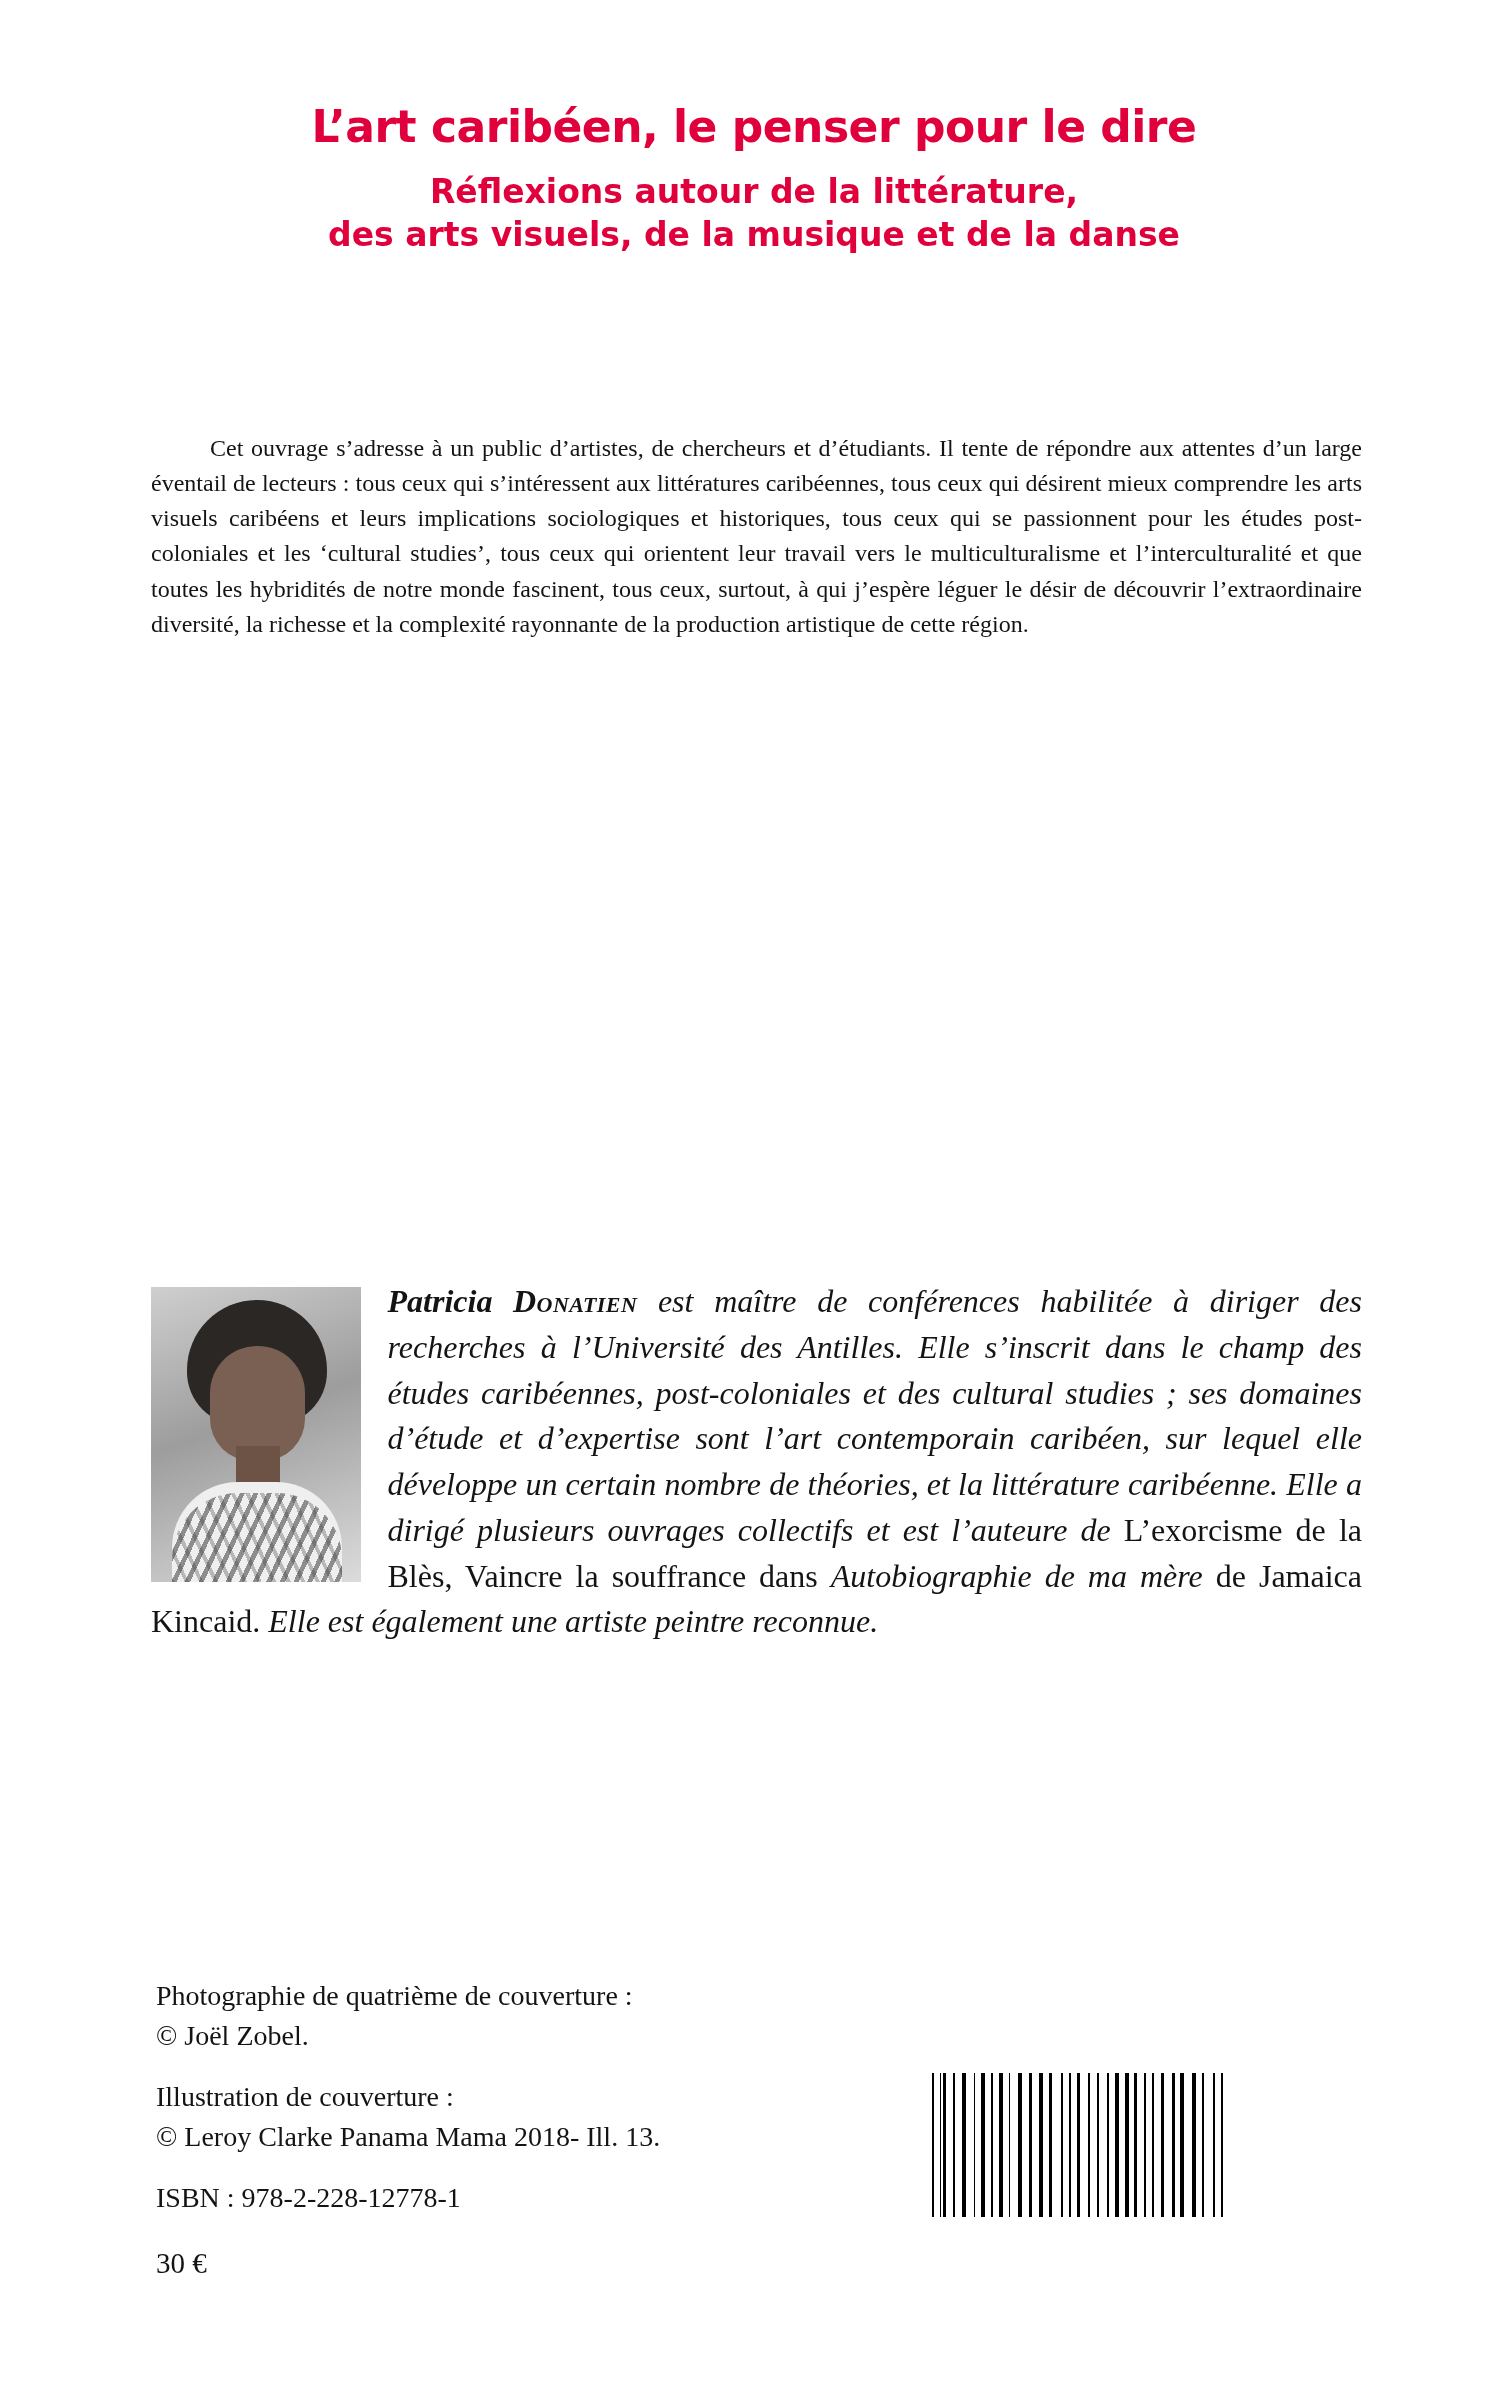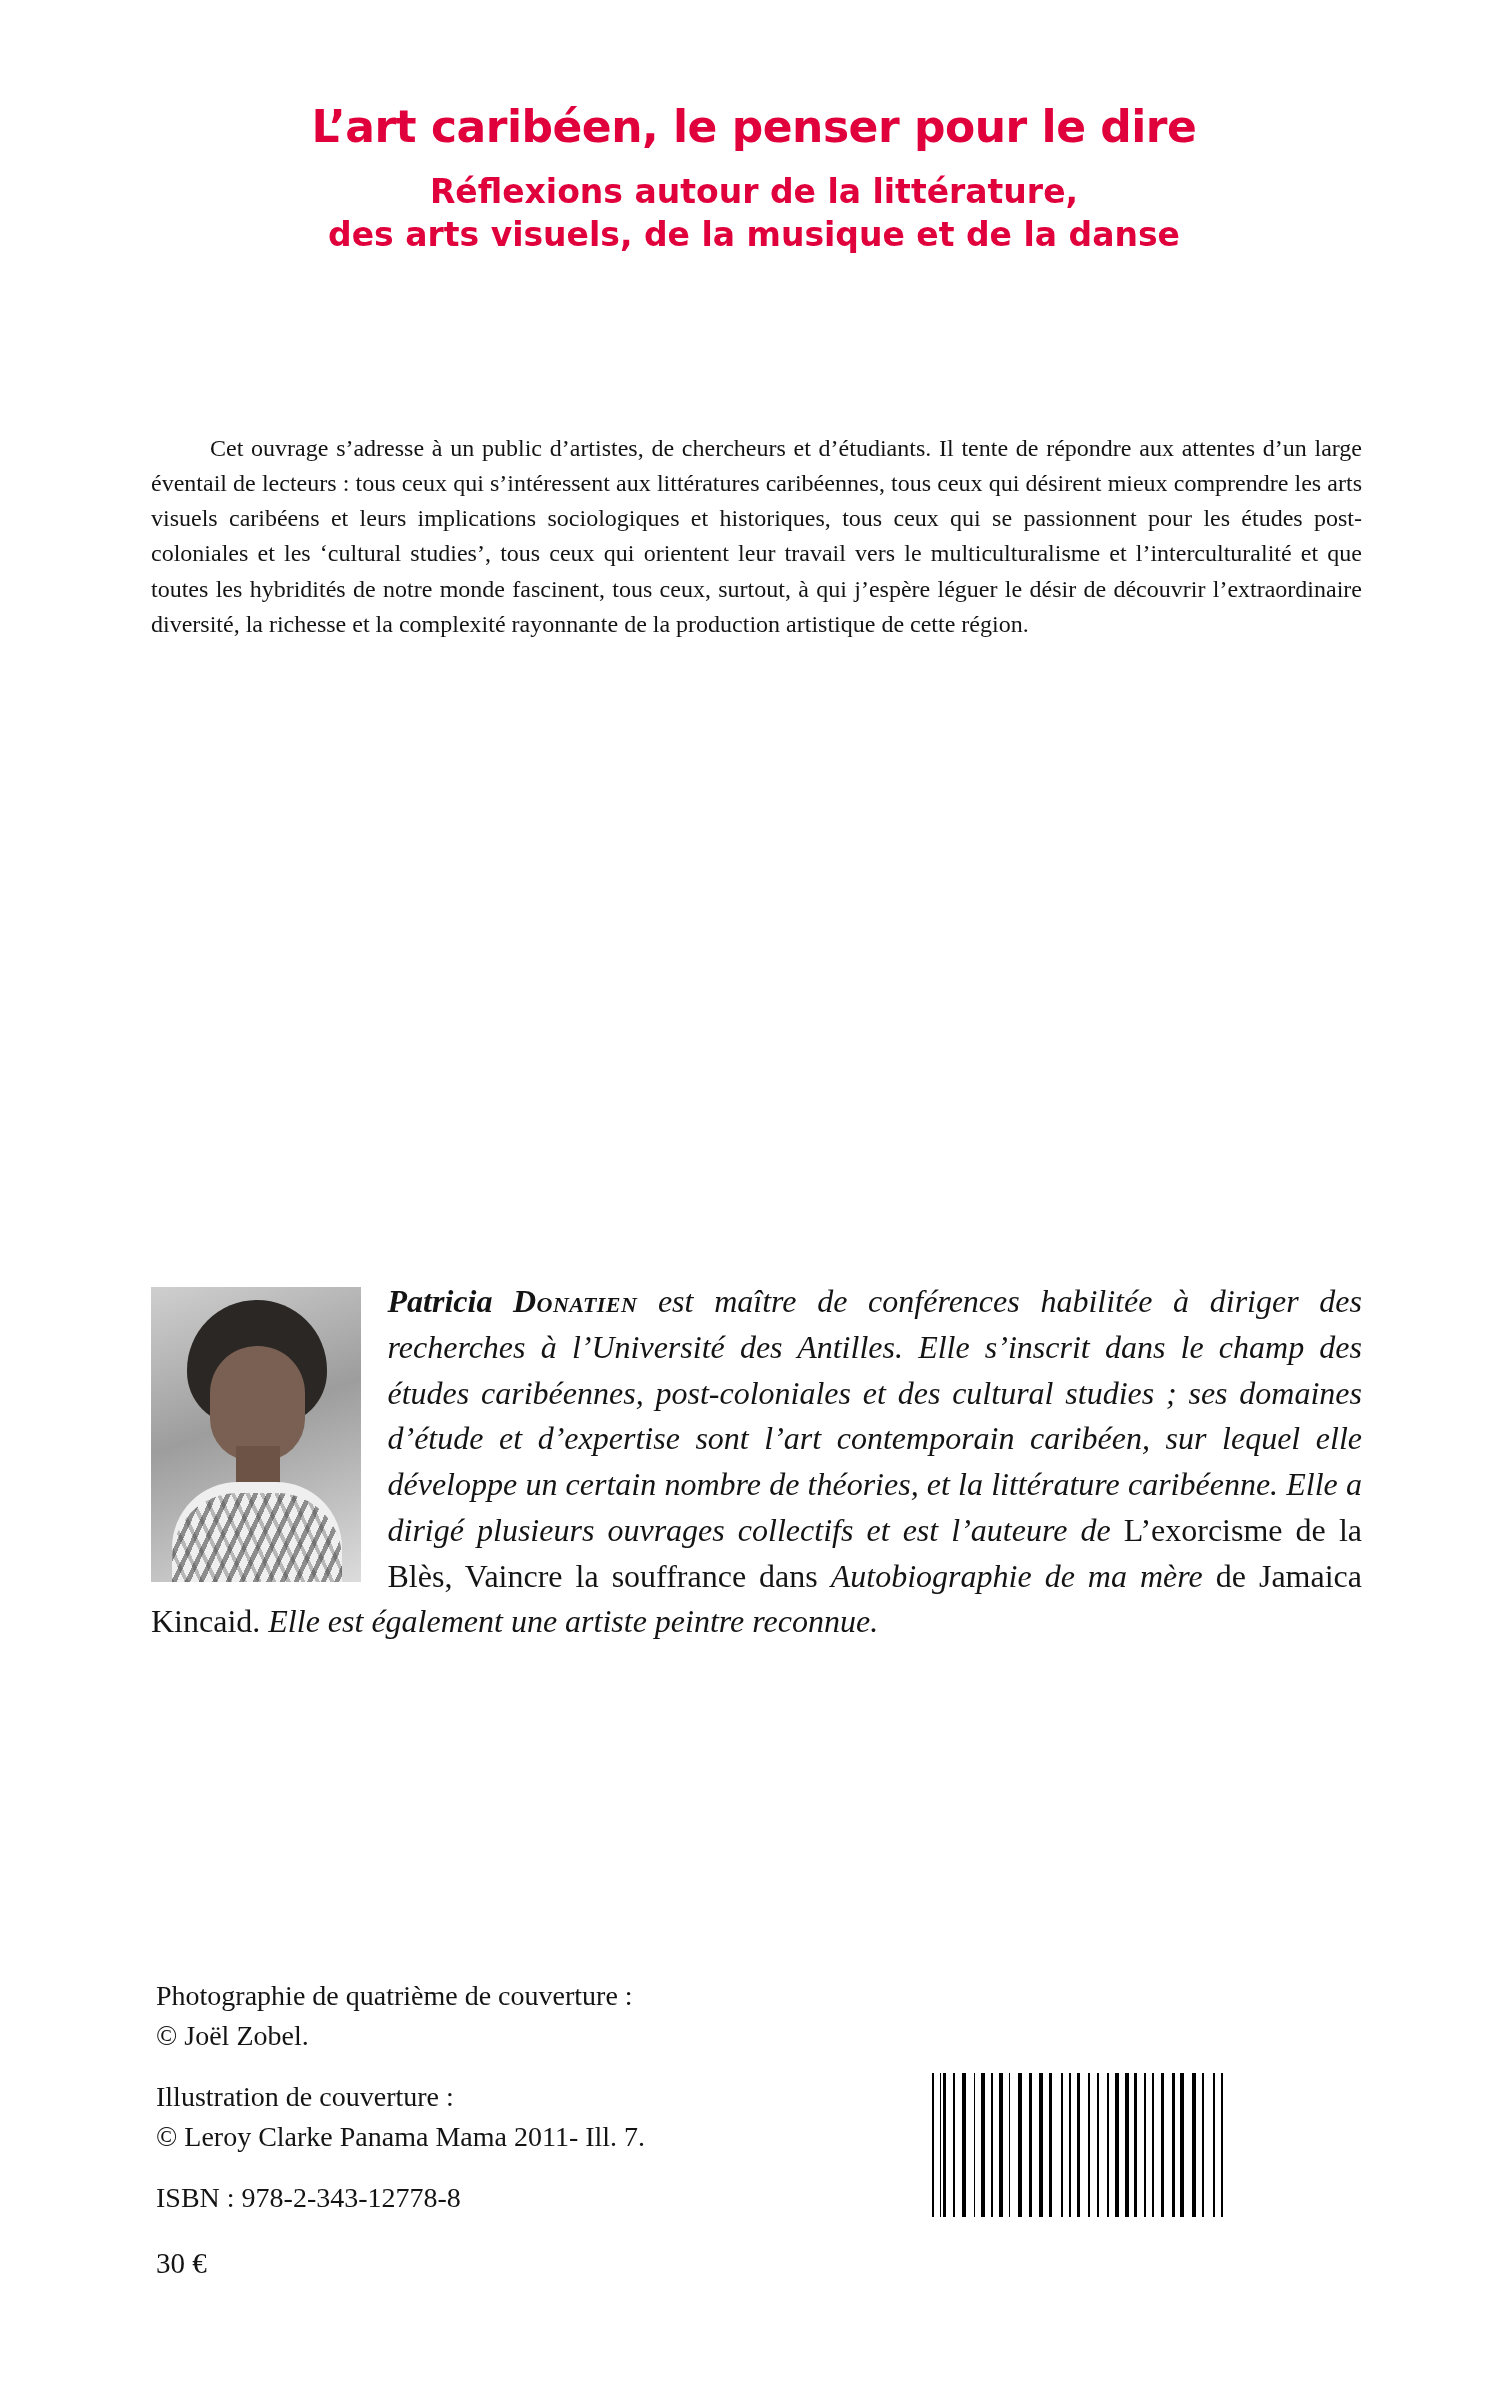--- a/index.html
+++ b/index.html
@@ -222,23 +222,23 @@
     <span class="name">Patricia</span><span> </span><span class="name smallcaps">Donatien</span><span> est maître de conférences habilitée à diriger des recherches à l’Université des Antilles. Elle s’inscrit dans le champ des études caribéennes, post-coloniales et des cultural studies ; ses domaines d’étude et d’expertise sont l’art contemporain caribéen, sur lequel elle développe un certain nombre de théories, et la littérature caribéenne. Elle a dirigé plusieurs ouvrages collectifs et est l’auteure de </span><span class="upright">L’exorcisme de la Blès, Vaincre la souffrance dans </span><span>Autobiographie de ma mère</span><span class="upright"> de Jamaica Kincaid. </span><span>Elle est également une artiste peintre reconnue.</span>
   </div>
 
   <div class="credits">
     <p class="blk">
       <span>Photographie de quatrième de couverture :</span><br>
       <span>© Joël Zobel.</span>
     </p>
     <p class="blk">
       <span>Illustration de couverture :</span><br>
-      <span>© Leroy Clarke </span><span class="italic">Panama Mama</span><span> 2011- Ill. 7.</span>
+      <span>© Leroy Clarke </span><span class="italic">Panama Mama</span><span> 2018- Ill. 13.</span>
     </p>
-    <p class="isbn">ISBN : 978-2-343-12778-8</p>
+    <p class="isbn">ISBN : 978-2-228-12778-1</p>
     <p class="price">30 €</p>
   </div>
 
   <div class="barcode-wrap">
     <div class="barcode" id="barcode-bars">
         <i style="width: 1.9px;"></i>
         <i style="width: 1.9px; background: rgb(255, 255, 255);"></i>
         <i style="width: 1.9px;"></i>
         <i style="width: 2.8px;"></i>
         <i style="width: 2.8px; background: rgb(255, 255, 255);"></i>

